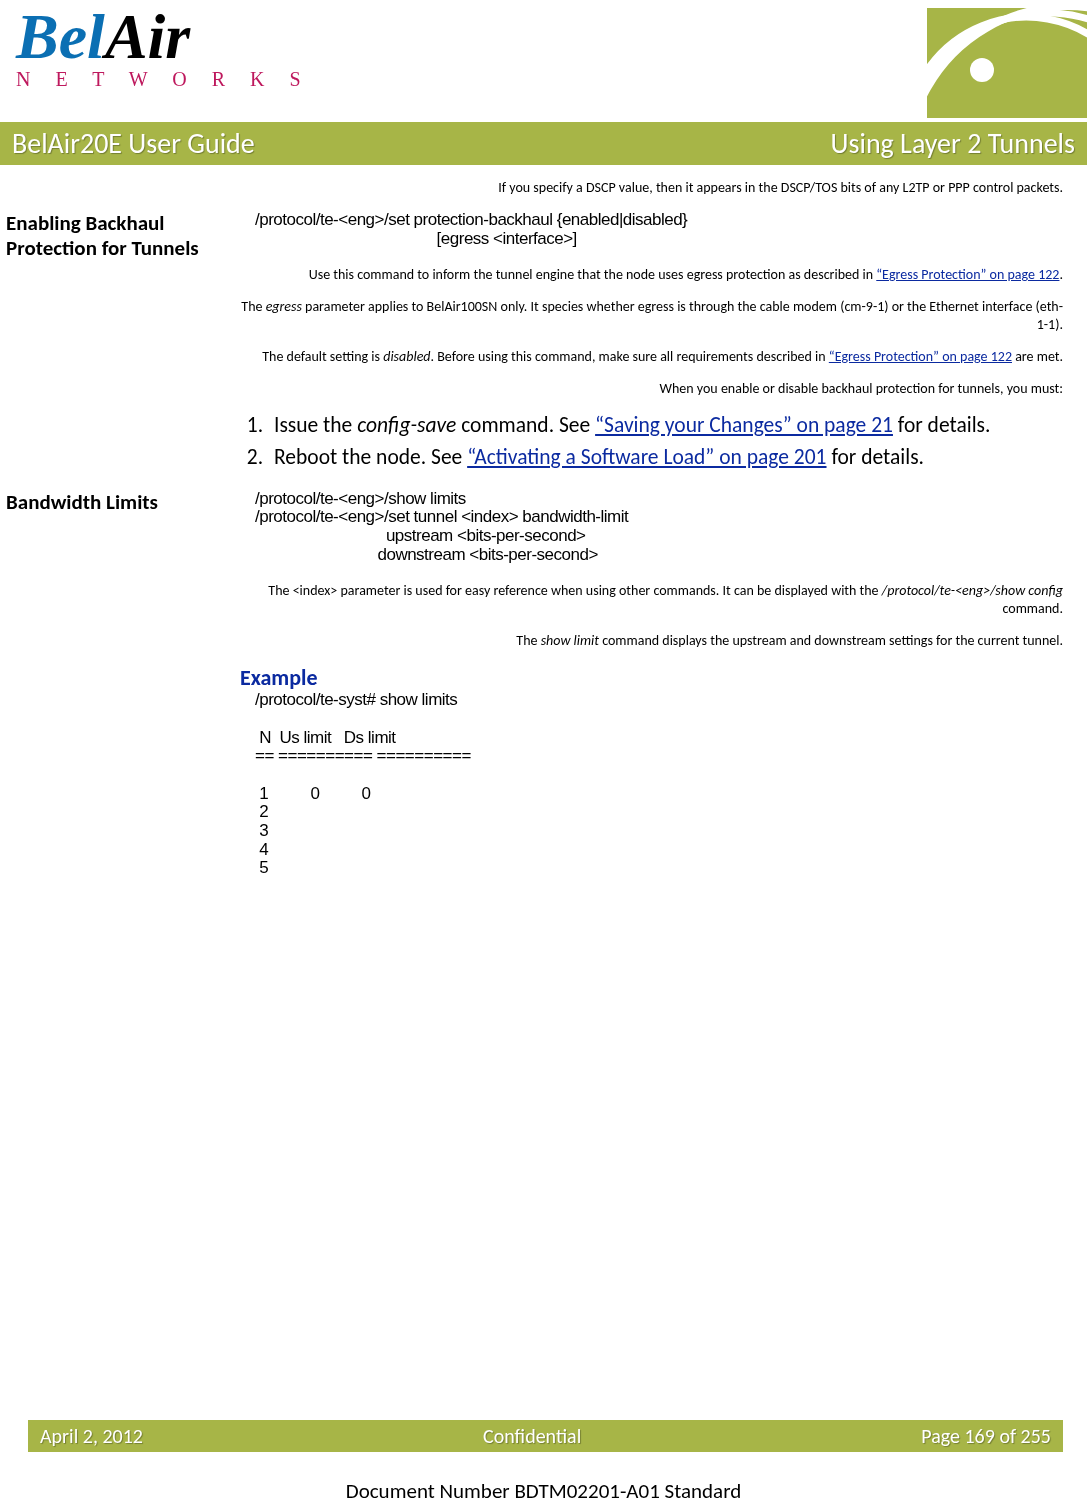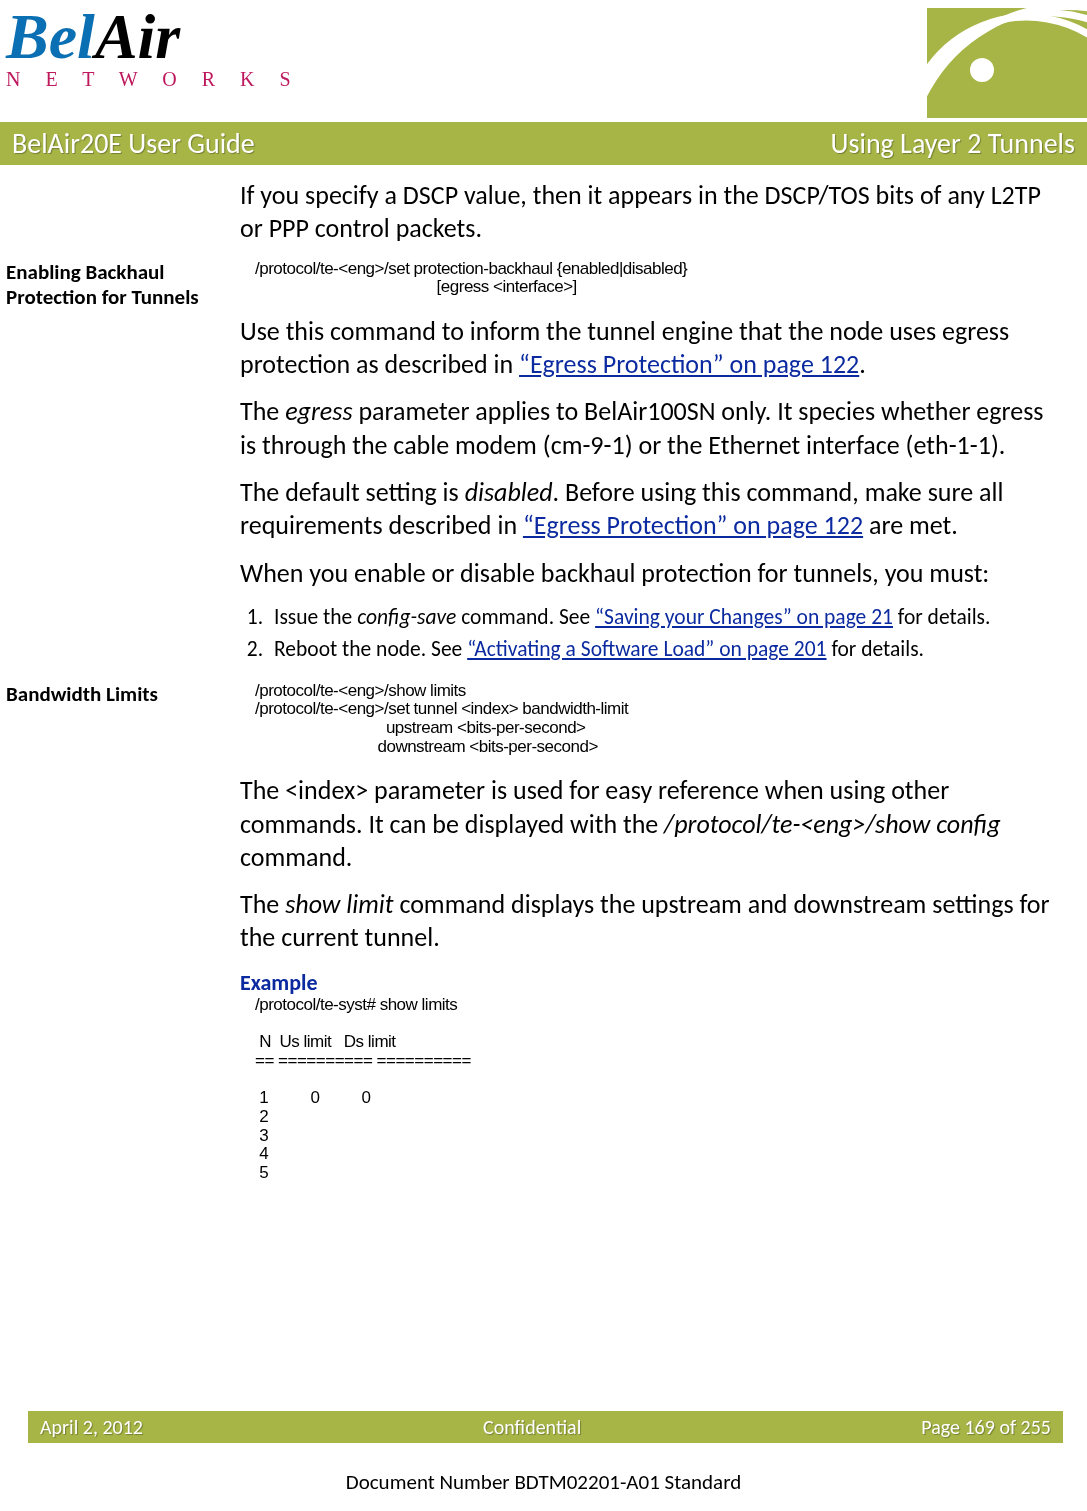--- a/index.html
+++ b/index.html
@@ -17,21 +17,21 @@
     min-height: 1511px;
     box-sizing: border-box;
   }
   .header-area {
     display: flex;
     justify-content: space-between;
     align-items: flex-start;
     padding: 8px 0 4px 0;
   }
   .logo {
-    margin-left: 6px;
+    margin-left: 16px;
   }
   .logo-main {
     font-family: Georgia, "Times New Roman", serif;
     font-size: 64px;
     font-weight: bold;
     font-style: italic;
     line-height: 0.9;
   }
   .logo-blue { color: #0b6fb3; }
   .logo-black { color: #000; }
@@ -72,21 +72,22 @@
     font-weight: 600;
     font-size: 21px;
     line-height: 1.2;
   }
   .main {
     flex: 1 1 auto;
   }
   .para {
     margin: 0 0 14px 0;
     line-height: 1.28;
-    font-size: 26px;
+    font-size: 14px;
+    text-align: right;
   }
   .mono {
     font-family: Liberation Sans, sans-serif;
     font-size: 17px;
     white-space: pre;
     line-height: 1.1;
     margin: 0 0 18px 15px;
     letter-spacing: -0.5px;
   }
   .link {
@@ -105,21 +106,21 @@
     padding-left: 6px;
   }
   .example-hdr {
     color: #0b2aa0;
     font-weight: 600;
     font-size: 22px;
     margin-bottom: 0;
   }
   .footer {
     position: absolute;
-    bottom: 14px;
+    bottom: 5px;
     left: 0;
     right: 0;
   }
   .footbar {
     background: #a7b547;
     color: #fff;
     font-size: 20px;
     font-weight: 500;
     display: flex;
     justify-content: space-between;

